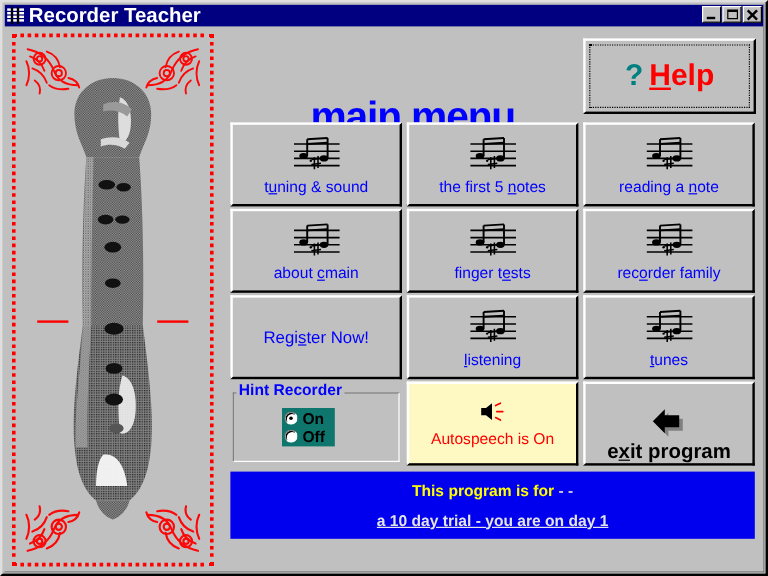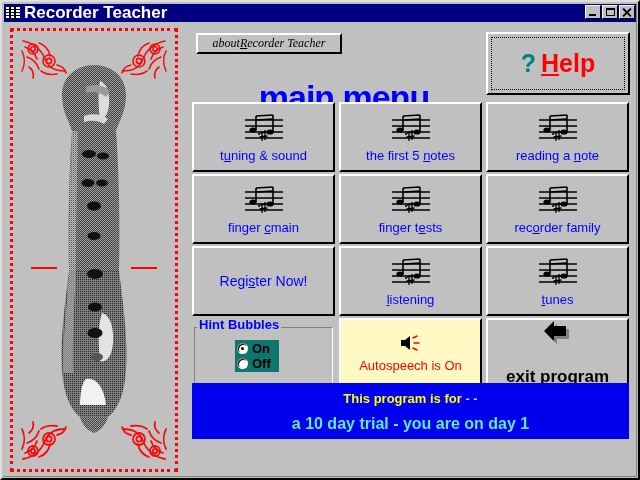--- a/index.html
+++ b/index.html
@@ -125,33 +125,33 @@
         display:flex;flex-direction:column;align-items:center;
         justify-content:center;cursor:pointer;}
   #speaker-icon{width:26px;height:20px;margin-bottom:6px;}
   #autospeech-label{color:#ff0000;font-size:13px;line-height:14px;white-space:nowrap;}
 
   
   #exit-btn{width:143px;height:70px;background:#c0c0c0;box-sizing:border-box;
         border-left:2px solid #fff;border-top:2px solid #fff;
         border-right:2px solid #000;border-bottom:2px solid #000;
         display:flex;flex-direction:column;align-items:center;
-        justify-content:space-between;cursor:pointer;}
+        justify-content:flex-end;cursor:pointer;}
   #exit-arrow{width:34px;height:26px;margin-bottom:2px;}
   #exit-label{color:#000;font-size:17px;font-weight:bold;line-height:18px;}
   #exit-label u{text-decoration:underline;}
 
   
-  #banner{position:absolute;left:6px;top:355px;width:437px;height:56px;
+  #banner{position:absolute;left:6px;top:365px;width:437px;height:56px;
         background:#0000ee;display:flex;flex-direction:column;
         align-items:center;justify-content:center;}
   #banner-line1{color:#ffff00;font-size:13px;font-weight:bold;
         line-height:16px;margin-bottom:8px;}
   #banner-line1 .dash{color:#cccccc;font-weight:bold;}
-  #banner-line2{color:#5eead4;font-size:16px;font-weight:bold;line-height:17px;}
+  #banner-line2{color:#e5e5e5;font-size:13px;font-weight:bold;line-height:17px;text-decoration:underline;}
 </style>
 </head>
 <body>
 
 <div id="window">
   <div id="inner-frame"></div>
 
   <div id="titlebar">
     <div id="title-icon">
       <div class="bar" style="top:1px;"></div>
@@ -288,25 +288,20 @@
       <path d="M46 26 C54 22 64 24 70 30 L66 36 C60 31 52 30 46 32 Z" fill="#9a9a9a"></path>
       <path d="M44 55 C52 52 62 53 68 58 L64 63 C58 59 50 59 44 61 Z" fill="#d8d8d8"></path>
     </svg>
 
     <div class="red-tick rt-l"></div>
     <div class="red-tick rt-r"></div>
   </div>
 
   <div id="content">
 
-    <div id="about-btn">
-      <span>about </span>
-        <u>R</u>
-        <span>ecorder Teacher</span>
-    </div>
 
     <div id="page-title">main menu</div>
 
     <div id="help-btn">
       <div id="help-focus">
         <span id="help-q">?</span>
         <span id="help-label"><u>H</u><span>elp</span></span>
       </div>
     </div>
 
@@ -411,21 +406,21 @@
             <ellipse cx="11" cy="18" rx="3.6" ry="2.6" fill="#000"></ellipse>
             <ellipse cx="28" cy="20" rx="3.6" ry="2.6" fill="#000"></ellipse>
             <g stroke="#000" stroke-width="1.3">
                 <line x1="20" y1="19" x2="20" y2="29"></line>
                 <line x1="23" y1="18" x2="23" y2="28"></line>
                 <line x1="17.5" y1="21" x2="25.5" y2="20"></line>
                 <line x1="17.5" y1="25" x2="25.5" y2="24"></line>
               </g>
             <circle cx="17" cy="22" r="1" fill="#000"></circle>
           </svg>
-          <span class="glabel"><span>finger </span><u>c</u><span>main</span></span>
+          <span class="glabel"><span>about </span><u>c</u><span>main</span></span>
         </div>
         <div class="gbtn">
           <svg class="note-icon" viewBox="0 0 44 32">
             <g stroke="#000" stroke-width="1.3">
                 <line x1="3" y1="8" x2="41" y2="8"></line>
                 <line x1="3" y1="14" x2="41" y2="14"></line>
                 <line x1="3" y1="20" x2="41" y2="20"></line>
                 <line x1="3" y1="26" x2="41" y2="26"></line>
               </g>
             <g stroke="#000" stroke-width="1.6" fill="none">
@@ -529,21 +524,21 @@
             <circle cx="17" cy="22" r="1" fill="#000"></circle>
           </svg>
           <span class="glabel"><span></span><u>t</u><span>unes</span></span>
         </div>
       </div>
 
       <div class="grid-row">
 
         <div id="hint-group">
           <div id="hint-box"></div>
-          <div id="hint-legend">Hint Bubbles</div>
+          <div id="hint-legend">Hint Recorder</div>
           <div id="radio-wrap">
             <div class="radio-row">
               <span class="radio-dot on"></span>
               <span class="radio-label">On</span>
             </div>
             <div class="radio-row">
               <span class="radio-dot"></span>
               <span class="radio-label">Off</span>
             </div>
           </div>

